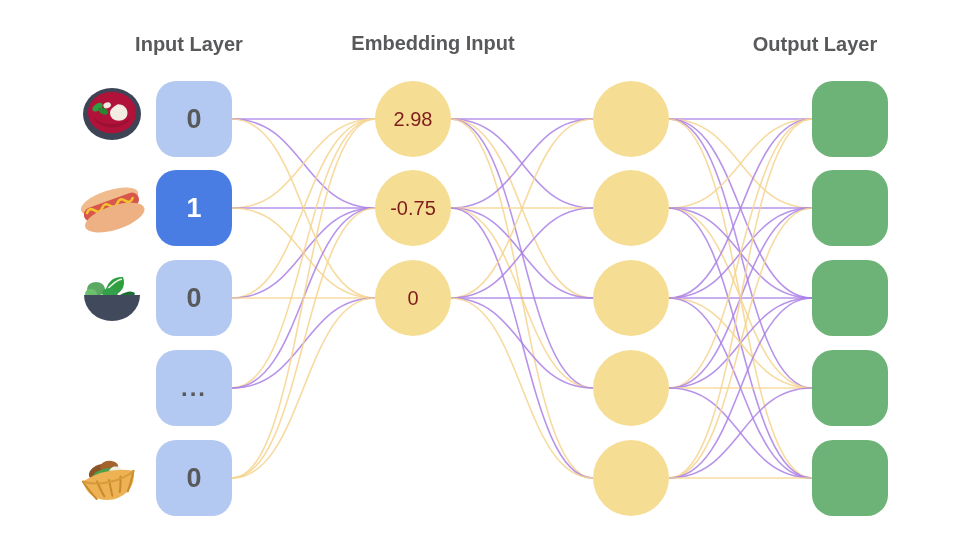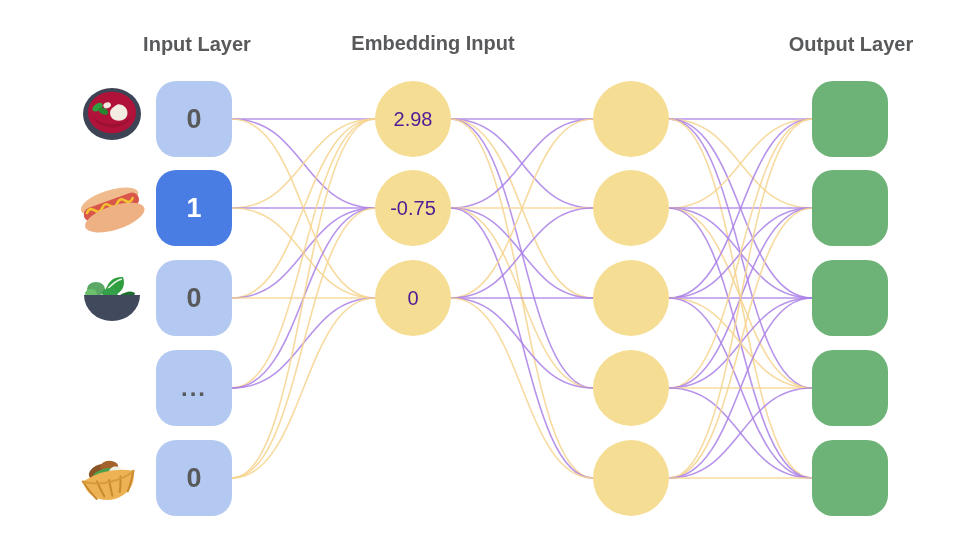--- a/index.html
+++ b/index.html
@@ -17,21 +17,21 @@
   .inode{
     left:156px;width:76px;height:76px;border-radius:20px;
     background:var(--input_node,#b3c9f1);
     font-size:27px;font-weight:700;color:var(--node_text,#58595b);
   }
   .inode.active{background:var(--input_node_active,#4a7de4);color:var(--active_text,#fff);}
   .inode .dots{letter-spacing:2px;font-size:24px;}
   .enode{
     left:375px;width:76px;height:76px;border-radius:50%;
     background:var(--embedding_node,#f6dd94);
-    font-size:20px;font-weight:400;color:#4c1d95;
+    font-size:20px;font-weight:400;color:#7f1d1d;
   }
   .hnode{
     left:593px;width:76px;height:76px;border-radius:50%;
     background:var(--hidden_node,#f6dd94);
   }
   .onode{
     left:812px;width:76px;height:76px;border-radius:21px;
     background:var(--output_node,#6db377);
   }
   .emoji{position:absolute;z-index:2;}
@@ -92,23 +92,23 @@
       <path d="M 669 388 C 740.5 388, 740.5 298, 812 298" stroke="#aa80e6"></path>
       <path d="M 669 388 C 740.5 388, 740.5 388, 812 388" stroke="#f6d48e"></path>
       <path d="M 669 388 C 740.5 388, 740.5 478, 812 478" stroke="#aa80e6"></path>
       <path d="M 669 478 C 740.5 478, 740.5 119, 812 119" stroke="#f6d48e"></path>
       <path d="M 669 478 C 740.5 478, 740.5 208, 812 208" stroke="#f6d48e"></path>
       <path d="M 669 478 C 740.5 478, 740.5 298, 812 298" stroke="#aa80e6"></path>
       <path d="M 669 478 C 740.5 478, 740.5 388, 812 388" stroke="#aa80e6"></path>
       <path d="M 669 478 C 740.5 478, 740.5 478, 812 478" stroke="#f6d48e"></path>
     </svg>
 
-  <div class="layer-title" style="left:189px;top:33px;margin-left:8px;">Input Layer</div>
+  <div class="layer-title" style="left:189px;top:33px;">Input Layer</div>
   <div class="layer-title" style="left:433px;top:32px;">Embedding Input</div>
-  <div class="layer-title" style="left:851px;top:33px;">Output Layer</div>
+  <div class="layer-title" style="left:815px;top:33px;">Output Layer</div>
 
   <svg class="emoji" style="left:81px;top:85px;" width="62" height="58" viewBox="0 0 64 60">
     <ellipse cx="32" cy="30" rx="30" ry="27" fill="#3d4456"></ellipse>
     <ellipse cx="32" cy="28.5" rx="25" ry="21.5" fill="#b0123a"></ellipse>
     <path d="M32 44 a21 16 0 0 0 20 -11 a25 19 0 0 1 -40 0 a21 16 0 0 0 20 11z" fill="#8c0e2e" opacity="0.55"></path>
     <path d="M38 20 c7 0 10 5 10 9 c0 5 -4 8 -9 8 c-5 0 -9 -3 -9 -8 c0 -4 3 -6 8 -9z" fill="#f2ece2"></path>
     <ellipse cx="27" cy="21" rx="4" ry="3" fill="#efe9df" transform="rotate(-20 27 21)"></ellipse>
     <ellipse cx="17" cy="23" rx="6" ry="3.6" fill="#2f9e3f" transform="rotate(-35 17 23)"></ellipse>
     <ellipse cx="23" cy="27" rx="5.5" ry="3.2" fill="#27862f" transform="rotate(25 23 27)"></ellipse>
   </svg>

